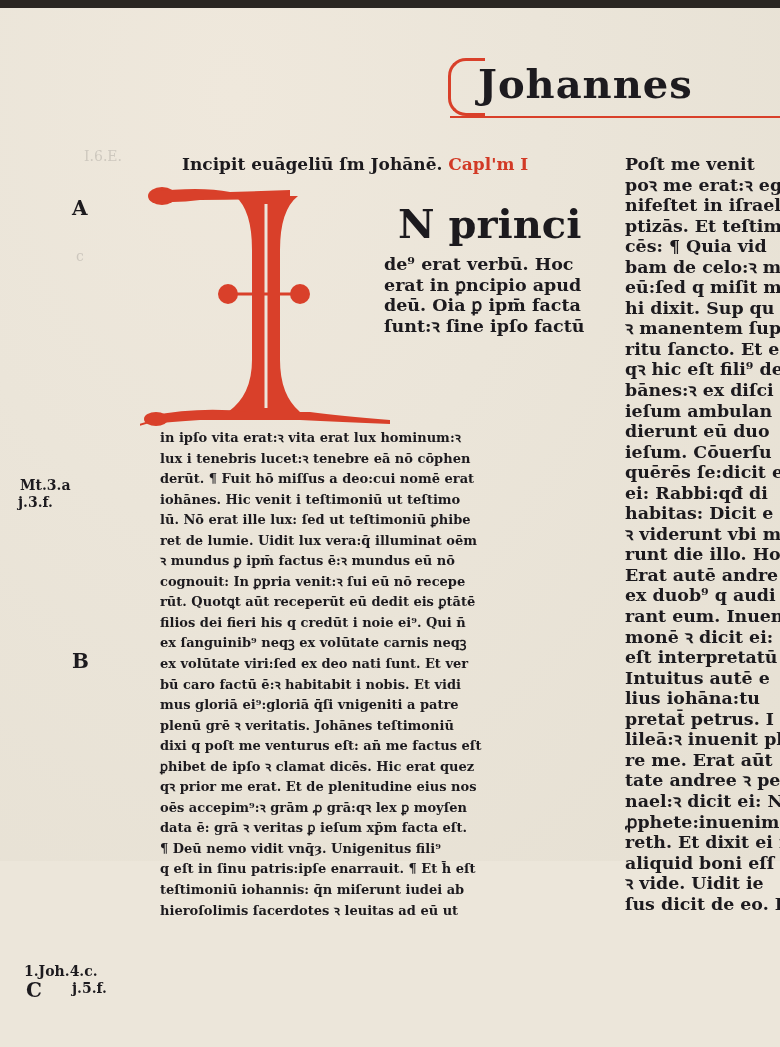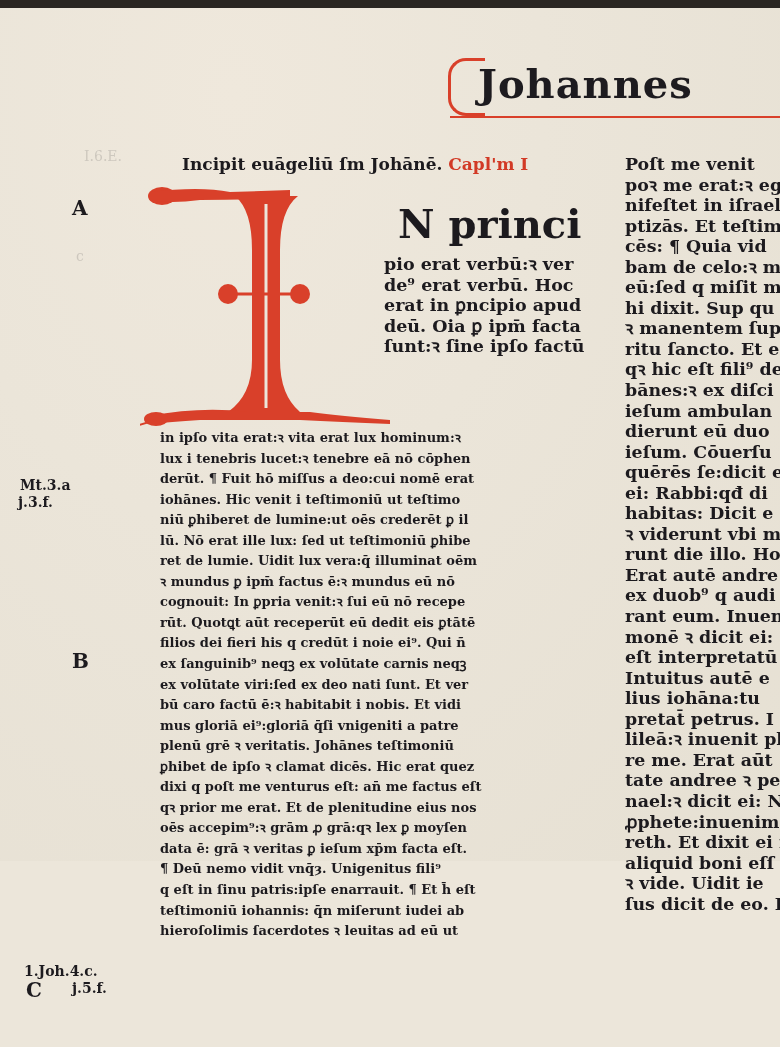--- a/index.html
+++ b/index.html
@@ -72,46 +72,44 @@
     <path d="M10 236 Q60 226 110 232 L170 232 Q200 236 250 240 L250 244 Q200 242 160 240 L60 240 Q30 242 10 244 Z" fill="#d9402a"></path>
     <ellipse cx="16" cy="239" rx="12" ry="7" fill="#d9402a"></ellipse>
     <line x1="-90" y1="272" x2="16" y2="240" stroke="#d9402a" stroke-width="2"></line>
   </svg>
 
   <div class="opening">
     <span>N princi</span>
   </div>
 
   <div class="beside">
-    <div class="line">pio erat verbū:ꝛ ver</div>
     <div class="line">de⁹ erat verbū. Hoc</div>
     <div class="line">erat in ꝑncipio apud</div>
     <div class="line">deū. Oia ꝑ ipm̄ facta</div>
     <div class="line">ſunt:ꝛ ſine ipſo factū</div>
   </div>
 
   <div class="body-left">
     <div class="line">in ipſo vita erat:ꝛ vita erat lux hominum:ꝛ</div>
     <div class="line">lux i tenebris lucet:ꝛ tenebre eā nō cōphen</div>
     <div class="line">derūt. ¶ Fuit hō miſſus a deo:cui nomē erat</div>
     <div class="line">iohānes. Hic venit i teſtimoniū ut teſtimo</div>
-    <div class="line">niū ꝑhiberet de lumine:ut oēs crederēt ꝑ il</div>
     <div class="line">lū. Nō erat ille lux: ſed ut teſtimoniū ꝑhibe</div>
     <div class="line">ret de lumie. Uidit lux vera:q̄ illuminat oēm</div>
     <div class="line">ꝛ mundus ꝑ ipm̄ factus ē:ꝛ mundus eū nō</div>
     <div class="line">cognouit: In ꝑpria venit:ꝛ ſui eū nō recepe</div>
     <div class="line">rūt. Quotꝗt aūt receperūt eū dedit eis ꝑtātē</div>
     <div class="line">filios dei fieri his q credūt i noie ei⁹. Qui ñ</div>
     <div class="line">ex ſanguinib⁹ neqꝫ ex volūtate carnis neqꝫ</div>
     <div class="line">ex volūtate viri:ſed ex deo nati ſunt. Et ver</div>
     <div class="line">bū caro factū ē:ꝛ habitabit i nobis. Et vidi</div>
     <div class="line">mus gloriā ei⁹:gloriā q̄ſi vnigeniti a patre</div>
     <div class="line">plenū grē ꝛ veritatis. Johānes teſtimoniū</div>
+    <div class="line">dixi q poſt me venturus eſt: an̄ me factus eſt</div>
     <div class="line">ꝑhibet de ipſo ꝛ clamat dicēs. Hic erat quez</div>
-    <div class="line">dixi q poſt me venturus eſt: an̄ me factus eſt</div>
     <div class="line">qꝛ prior me erat. Et de plenitudine eius nos</div>
     <div class="line">oēs accepim⁹:ꝛ grām ꝓ grā:qꝛ lex ꝑ moyſen</div>
     <div class="line">data ē: grā ꝛ veritas ꝑ ieſum xp̄m facta eſt.</div>
     <div class="line">¶ Deū nemo vidit vnq̄ȝ. Unigenitus fili⁹</div>
     <div class="line">q eſt in ſinu patris:ipſe enarrauit. ¶ Et h̄ eſt</div>
     <div class="line">teſtimoniū iohannis: q̄n miſerunt iudei ab</div>
     <div class="line">hieroſolimis ſacerdotes ꝛ leuitas ad eū ut</div>
   </div>
 
   <div class="col-right">

